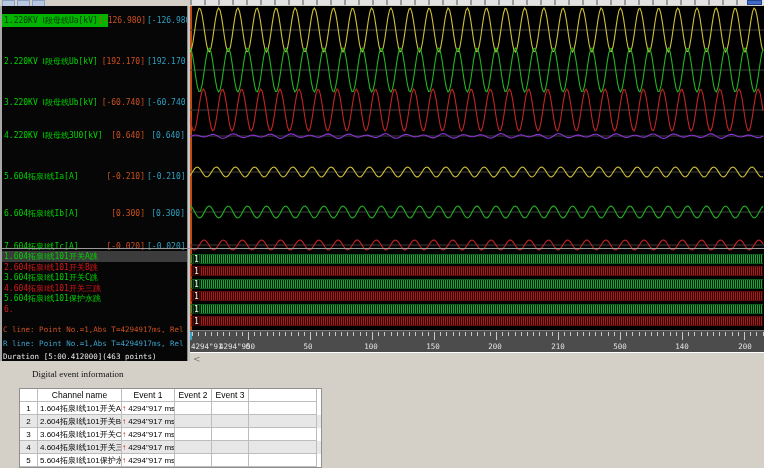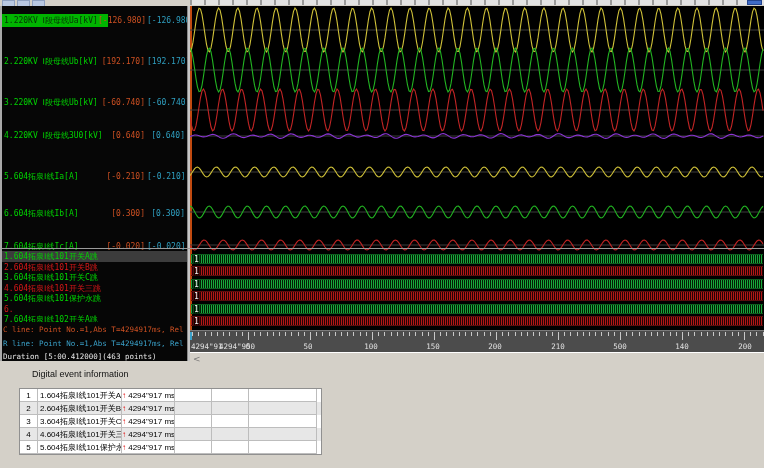--- a/index.html
+++ b/index.html
@@ -44,21 +44,21 @@
   .dbar-flag{position:absolute;left:2px;top:0;font-size:8px;line-height:9px;color:#f2f2f2;text-shadow:0 0 1px #000;background:rgba(0,0,0,.55);padding:0 1px;}
   #ruler{position:absolute;left:0;top:324px;width:574px;height:22px;background:#4c4c4c;border-top:1px solid #7a7a7a;box-sizing:border-box;}
   .tick{position:absolute;top:1px;width:1px;background:#c8c8c8;}
   .ruler-label{position:absolute;top:11px;font-size:7.5px;color:#e0e0e0;transform:translateX(-50%);white-space:nowrap;}
   .ruler-label.left{transform:none;}
   #ruler-rmark{position:absolute;left:0;top:1px;width:2px;height:8px;background:#3aa0c8;}
   #hscroll{position:absolute;left:0;top:346px;width:574px;height:14px;background:#d4d0c8;border-top:1px solid #fff;box-sizing:border-box;}
   #hscroll-left{position:absolute;left:3px;top:1px;font-size:9px;color:#777;font-family:"DejaVu Sans",sans-serif;}
 
   
-  #info-label{position:absolute;left:4px;top:369px;font-size:9px;color:#111;font-family:Liberation Sans, sans-serif;padding-left:28px;}
+  #info-label{position:absolute;left:4px;top:369px;font-size:9px;color:#111;font-family:Liberation Serif, serif;padding-left:28px;}
   #event-table{position:absolute;left:19px;top:388px;width:301px;background:#fff;border:1px solid #909090;font-family:"Liberation Sans",sans-serif;font-size:8px;color:#000;}
   .t-row{display:grid;grid-template-columns:18px 84px 53px 37px 37px 68px;height:13px;line-height:13px;}
   .t-row.head{font-size:8.5px;}
   .t-row.alt{background:#e7e7e7;}
   .t-cell{border-right:1px solid #bdbdbd;border-bottom:1px solid #bdbdbd;overflow:hidden;white-space:nowrap;box-sizing:border-box;}
   .t-cell.c{text-align:center;}
   .t-cell.name{padding-left:2px;font-size:8px;}
   .t-arrow{color:#e01010;font-weight:bold;}
 </style>
 </head>
@@ -78,21 +78,20 @@
 
   <div id="scope">
     <div id="left-panel">
 
       <div class="dchan-label dc-g sel" style="top: 245px;">1.604拓泉Ⅰ线101开关A跳</div>
         <div class="dchan-label dc-r" style="top: 256px;">2.604拓泉Ⅰ线101开关B跳</div>
         <div class="dchan-label dc-g" style="top: 266px;">3.604拓泉Ⅰ线101开关C跳</div>
         <div class="dchan-label dc-r" style="top: 277px;">4.604拓泉Ⅰ线101开关三跳</div>
         <div class="dchan-label dc-g" style="top: 287px;">5.604拓泉Ⅰ线101保护永跳</div>
         <div class="dchan-label dc-r" style="top: 298px;">6.</div>
-        <div class="dchan-label dc-g" style="top: 308px;">7.604拓泉Ⅰ线102开关A跳</div>
         <div id="status-block">
         <div id="status-c">C line: Point No.=1,Abs T=4294917ms,  Rel T=42949</div>
         <div id="status-r">R line: Point No.=1,Abs T=4294917ms,  Rel T=42949</div>
         <div id="status-d">Duration [5:00.412000](463 points)</div>
       </div>
     <div class="achan-row" style="top: 8px;">
           <div class="achan-hl"></div>
           <span class="achan-name achan-hl-name">1.220KV Ⅰ段母线Ua[kV]</span>
           <span class="achan-v1">[-126.980]</span>
           <span class="achan-v2">[-126.980]</span>
@@ -278,20 +277,28 @@
         <span id="hscroll-left">&lt;</span>
       </div>
     </div>
     <div id="digi-sep"></div>
     <div id="scope-edge"></div>
   </div>
 
   <div id="info-label">Digital event information</div>
 
   <div id="event-table">
+      <div class="t-row head">
+        <div class="t-cell "></div>
+        <div class="t-cell c">Channel name</div>
+        <div class="t-cell c">Event 1</div>
+        <div class="t-cell c">Event 2</div>
+        <div class="t-cell c">Event 3</div>
+        <div class="t-cell "></div>
+      </div>
       <div class="t-row">
         <div class="t-cell c">1</div>
         <div class="t-cell name">1.604拓泉Ⅰ线101开关A跳</div>
         <div class="t-cell c"><span class="t-arrow">↑</span> 4294"917 ms</div>
         <div class="t-cell c"></div>
         <div class="t-cell c"></div>
         <div class="t-cell"></div>
       </div>
       <div class="t-row alt">
         <div class="t-cell c">2</div>

